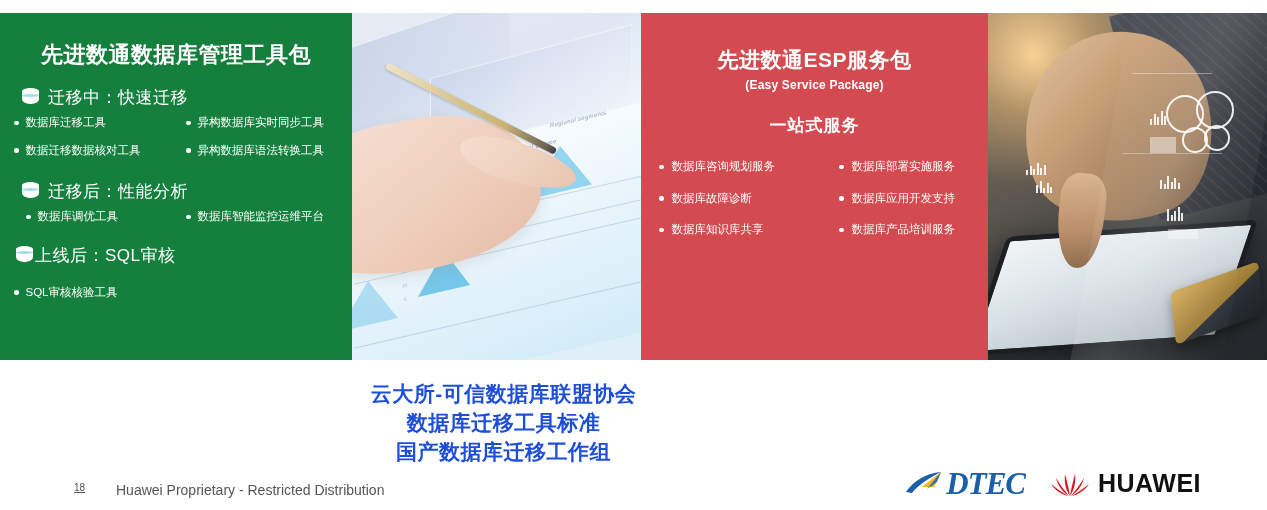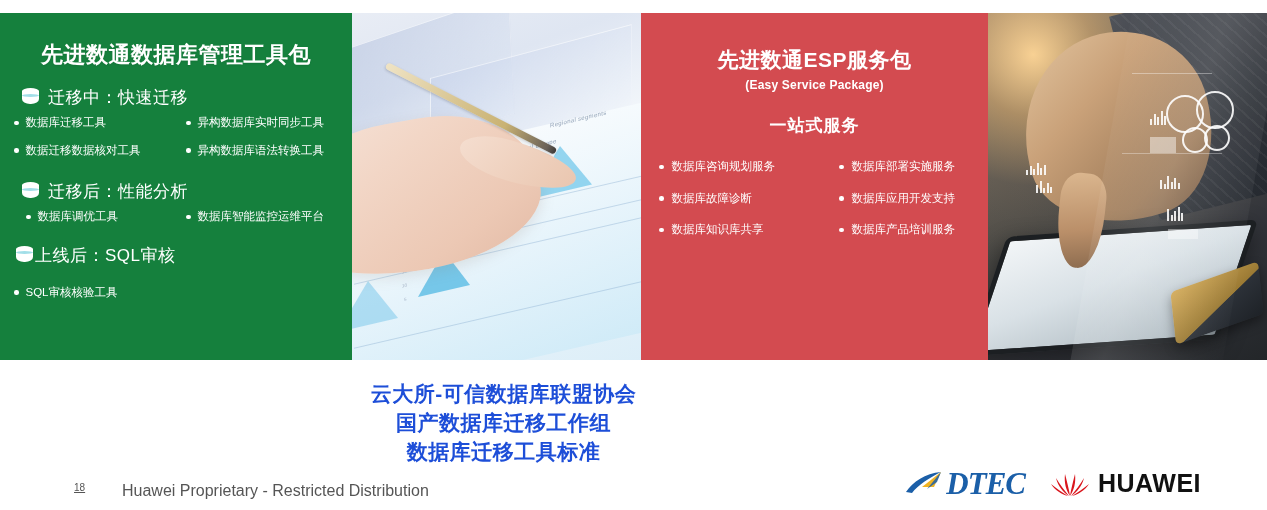--- a/index.html
+++ b/index.html
@@ -370,23 +370,23 @@
   .footer-page {
     position: absolute;
     left: 74px;
     top: 482px;
     font-size: 10px;
     color: #555555;
     text-decoration: underline;
   }
   .footer-note {
     position: absolute;
-    left: 122px;
+    left: 116px;
     top: 482px;
-    font-size: 16px;
+    font-size: 14px;
     color: #555555;
   }
 
   .logos {
     position: absolute;
     right: 66px;
     top: 468px;
     display: flex;
     align-items: center;
     gap: 26px;
@@ -603,22 +603,22 @@
             <span class="dot"></span>
             <span>数据库产品培训服务</span>
           </li>
       </ul>
     </div>
 
   </div>
 
   <div class="caption">
     <div>云大所-可信数据库联盟协会</div>
+    <div>数据库迁移工具标准</div>
     <div>国产数据库迁移工作组</div>
-    <div>数据库迁移工具标准</div>
   </div>
 
   <div class="footer-page">18</div>
   <div class="footer-note">Huawei Proprietary - Restricted Distribution</div>
 
   <div class="logos">
     <div class="logo-dtec">
       <svg width="40" height="28" viewBox="0 0 40 28">
         <path d="M1 22 C8 12, 20 3, 36 2 C24 8, 13 15, 7 23 Z" fill="#1b5fa8"></path>
         <path d="M36 2 L17 17 L29 17 Z" fill="#f0b323"></path>

